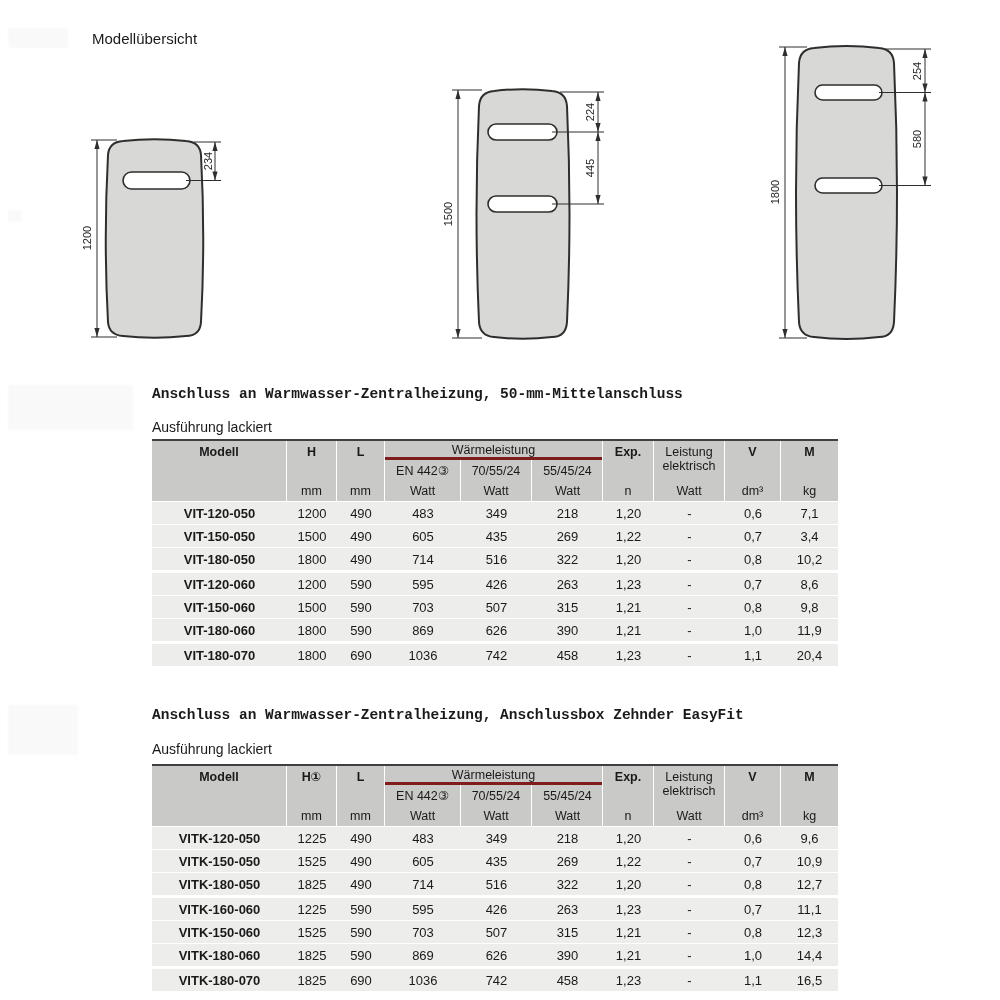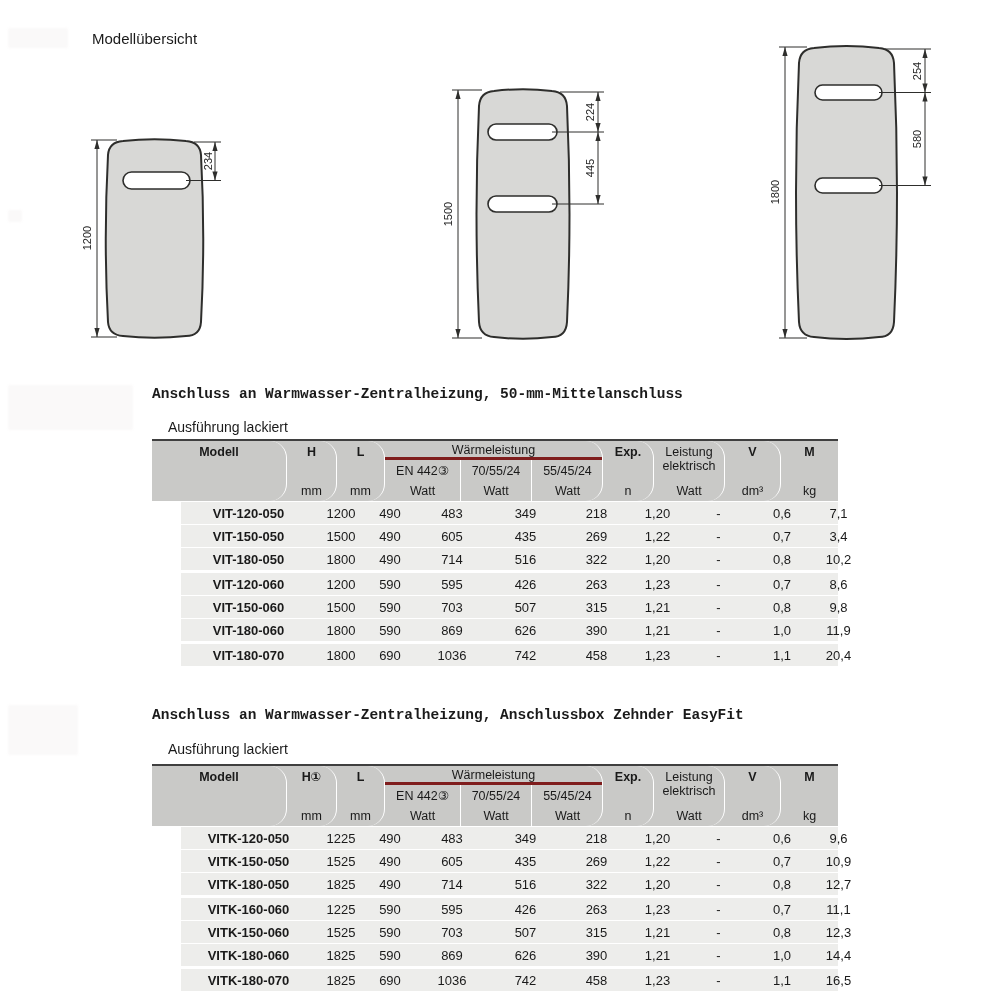--- a/index.html
+++ b/index.html
@@ -10,51 +10,51 @@
     color:#1a1a1a;
     -webkit-font-smoothing:antialiased;
   }
   .abs { position:absolute; }
 
   .page-title { left:92px; top:30px; font-size:15px; font-weight:normal; }
 
   .edge-artifact { background:rgba(150,140,140,0.05); border-radius:2px; filter:blur(1px); }
 
   .sec-heading { left:152px; font-size:14.5px; font-weight:bold; white-space:nowrap;font-family:Liberation Mono, monospace; }
-  .sec-sub     { left:152px; font-size:14px; white-space:nowrap;margin-left:16px; }
+  .sec-sub     { left:152px; font-size:14px; white-space:nowrap; }
 
   
   .ztable { left:152px; width:686px;
     --cols10: 135px 50px 48px 76px 71px 71px 51px 71px 56px 57px;
     --colsH : 135px 50px 48px 218px 51px 71px 56px 57px;
   }
   .thead {
     display:grid; grid-template-columns:var(--colsH);
     background:#c9c9c7; border-top:2px solid #3f3f3f;
     height:62px; box-sizing:border-box; font-size:12.5px;
   }
   .hc {
     border-right:1px solid #ffffff; box-sizing:border-box;
     display:flex; flex-direction:column; justify-content:space-between;
-    align-items:center; padding:4px 2px 3px; line-height:1.15;border-radius:17px;
+    align-items:center; padding:4px 2px 3px; line-height:1.15;
   }
   .hc:last-child { border-right:none; }
   .hc .lbl { font-weight:bold; }
   .hc .unit { font-weight:normal; }
   .c-group { padding:0; }
   .gtitle { width:100%; height:19px; line-height:19px; text-align:center;
             border-bottom:3px solid #7f1d1d; box-sizing:border-box; }
   .gsub { flex:1; width:100%; display:grid; grid-template-columns:76px 71px 71px; }
   .gcol { border-right:1px solid #ffffff; box-sizing:border-box;
           display:flex; flex-direction:column; justify-content:space-between;
           align-items:center; padding:4px 0 3px; }
   .gcol:last-child { border-right:none; }
   .twolines { display:flex; flex-direction:column; align-items:center; line-height:1.15; }
 
-  .tbody { margin-top:1px;margin-left:29px; }
+  .tbody { margin-top:1px; }
   .trow {
     display:grid; grid-template-columns:var(--cols10);
     height:22px; align-items:center; background:#ededeb;
     margin-bottom:1px; font-size:13px; text-align:center;
   }
   .trow.group-end { margin-bottom:3px; }
   .trow .model { font-weight:bold; }
 
   
   svg text { font-family:"Liberation Sans","DejaVu Sans",sans-serif; fill:#1f1f1f; }

